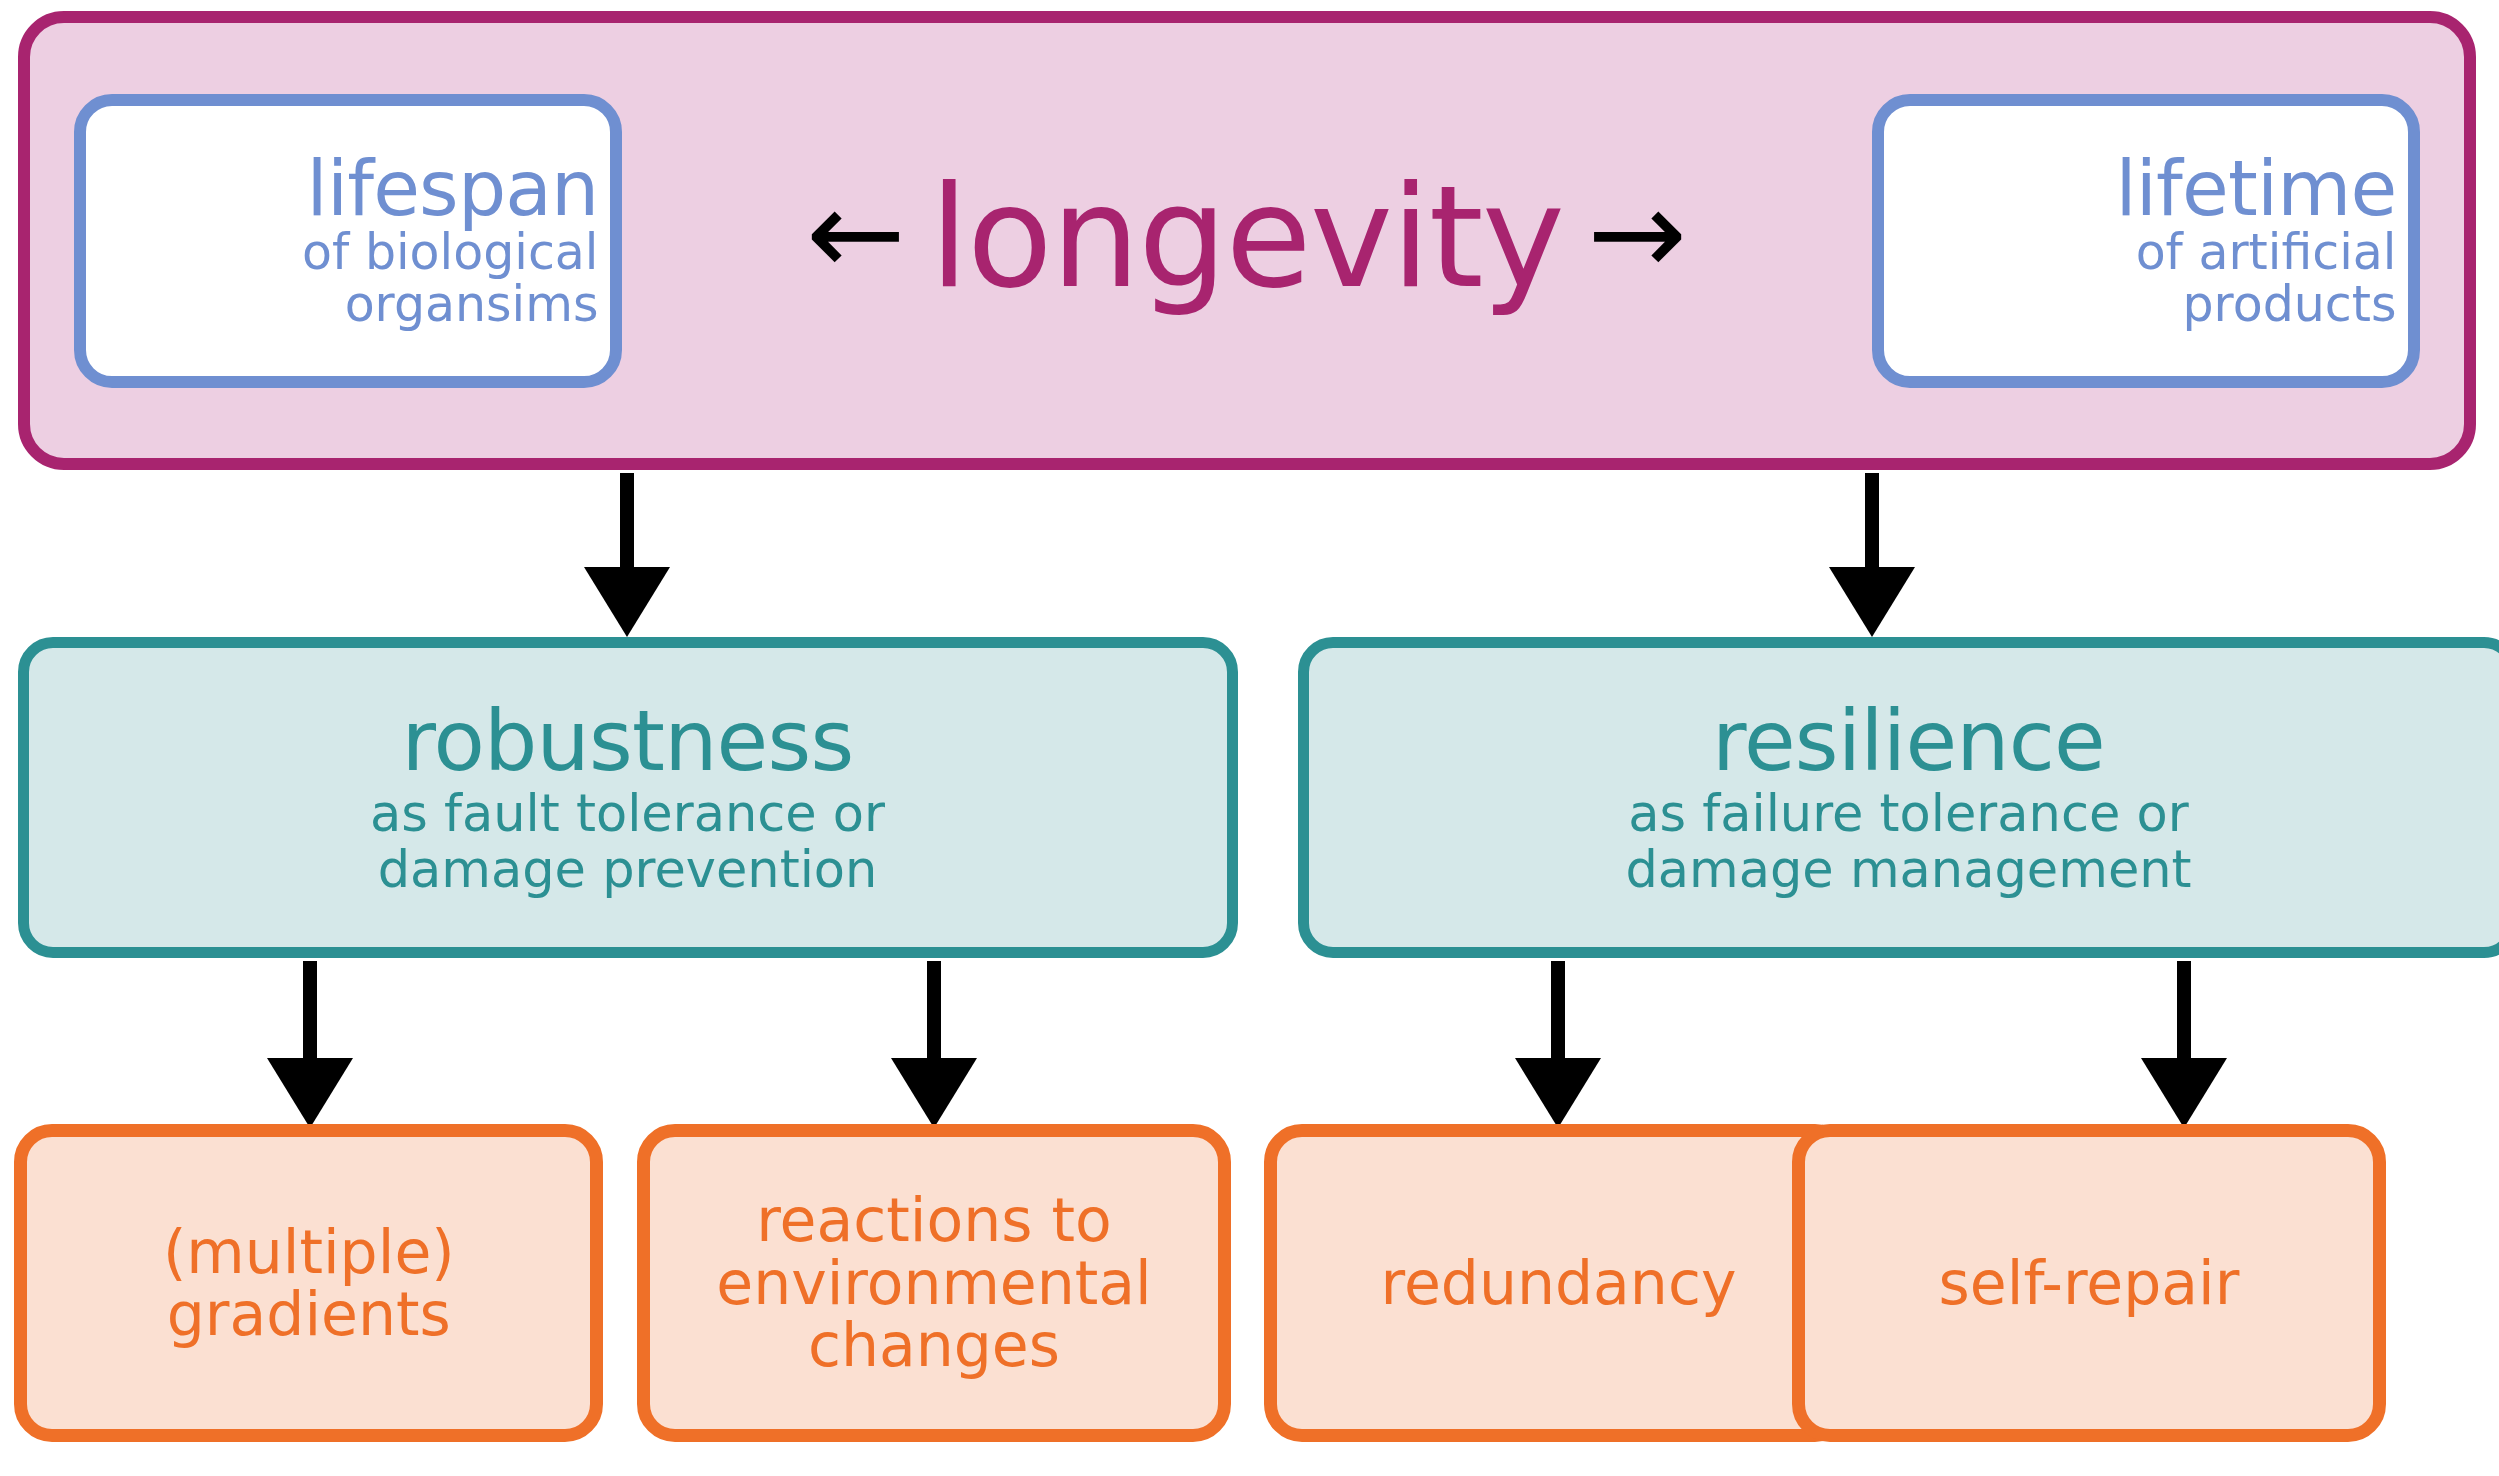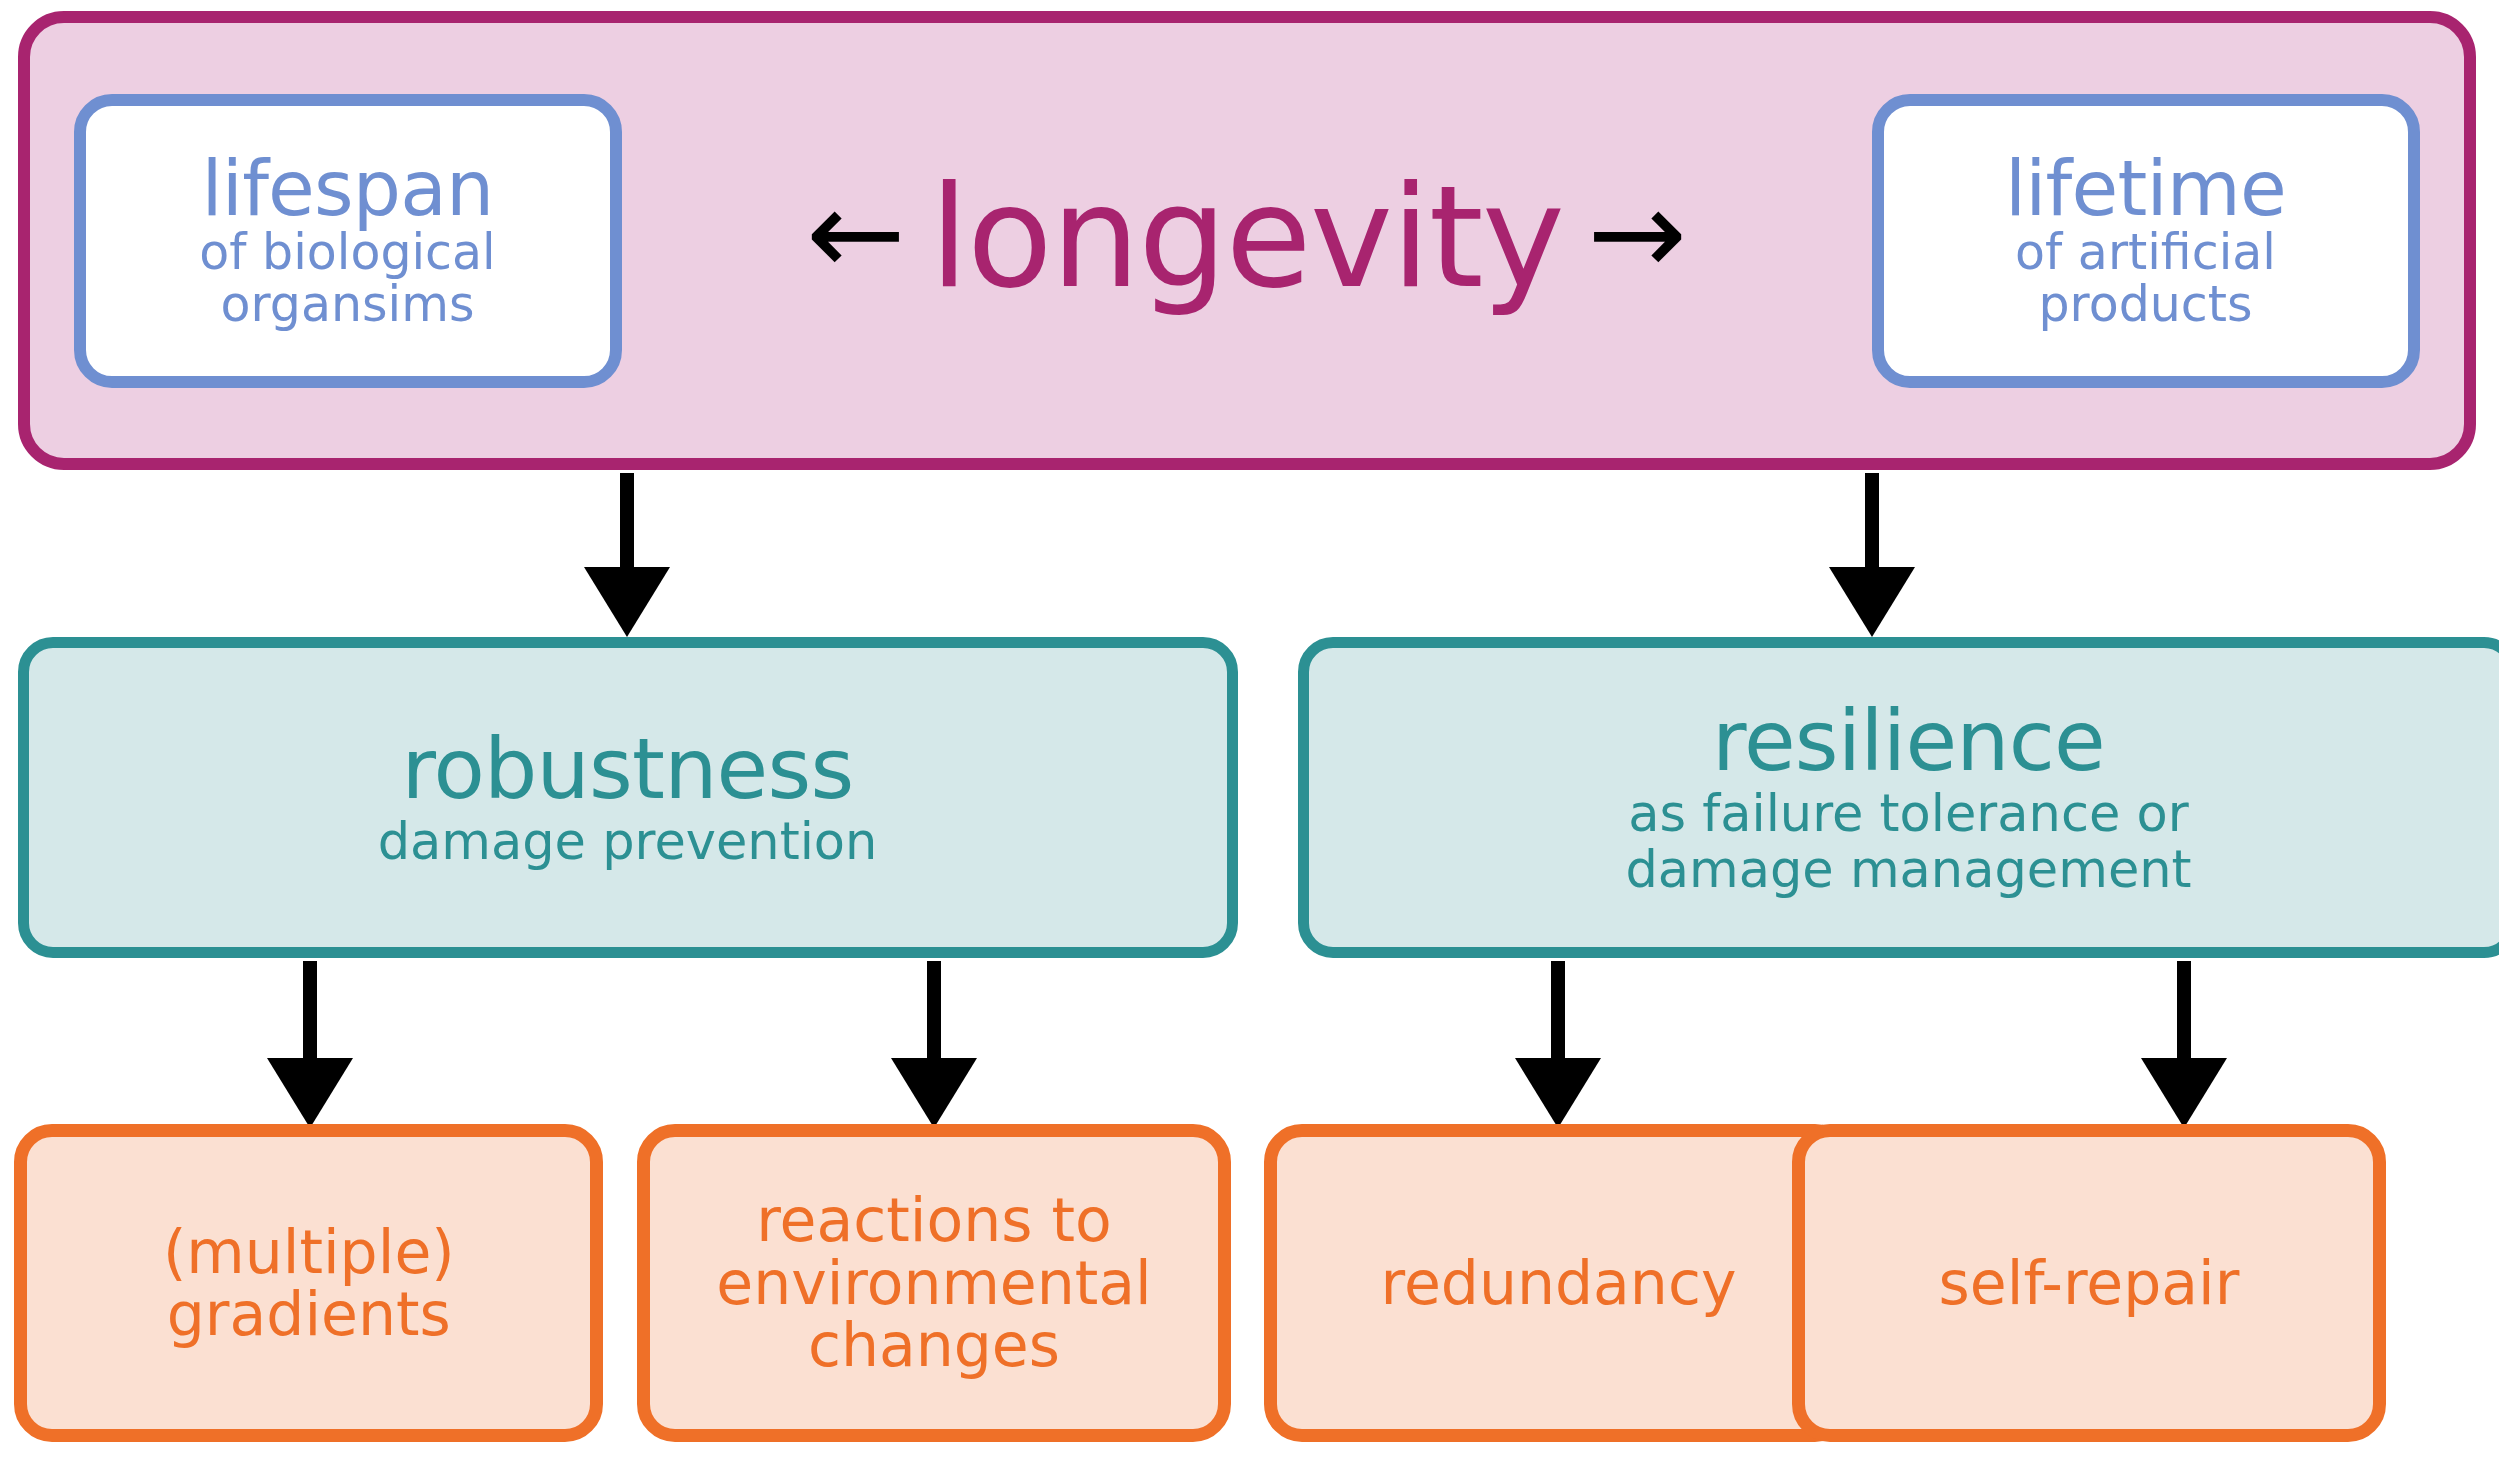--- a/index.html
+++ b/index.html
@@ -39,21 +39,21 @@
 
   .subject-box {
     box-sizing: border-box;
     width: 548px;
     min-height: 294px;
     background: #ffffff;
     border: 12px solid #6f8fd1;
     border-radius: 38px;
     display: flex;
     flex-direction: column;
-    align-items: center;
+    align-items: flex-end;
     justify-content: center;
     color: #6f8fd1;
     padding: 8px 11px;
   }
   .subject-title {
     font-size: 76px;
     line-height: 1.02;
     letter-spacing: -0.8px;
     white-space: nowrap;
   }
@@ -214,20 +214,21 @@
     <div class="shaft"></div>
     <div class="head"></div>
   </div>
   <div class="conn t1 a2">
     <div class="shaft"></div>
     <div class="head"></div>
   </div>
 
   <div class="mid-box left">
     <div class="mid-title">robustness</div>
+    <div class="mid-sub">as fault tolerance or</div>
     <div class="mid-sub">damage prevention</div>
   </div>
 
   <div class="mid-box right">
     <div class="mid-title">resilience</div>
     <div class="mid-sub">as failure tolerance or</div>
     <div class="mid-sub">damage management</div>
   </div>
 
   <div class="conn t2 a1">

